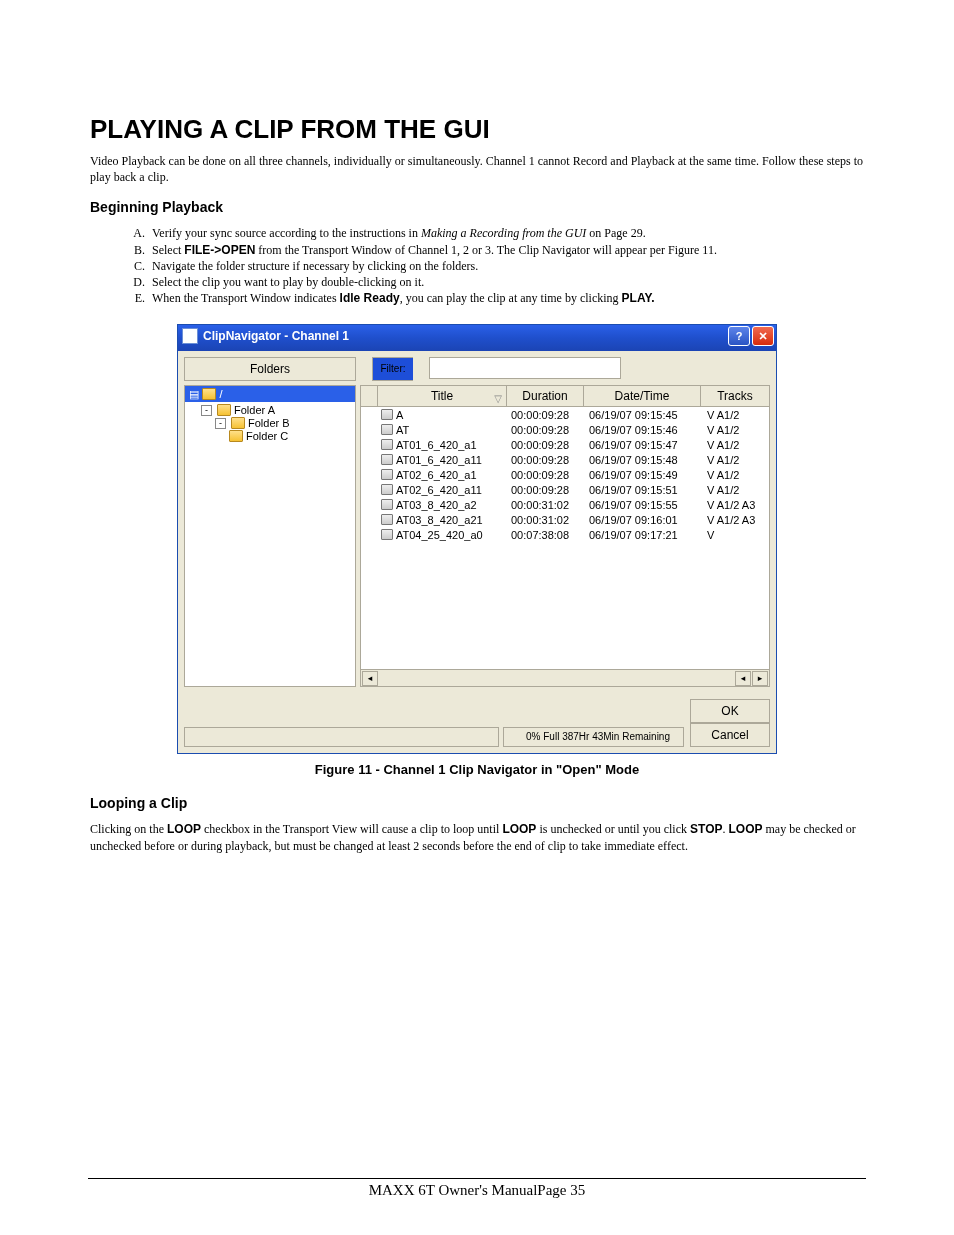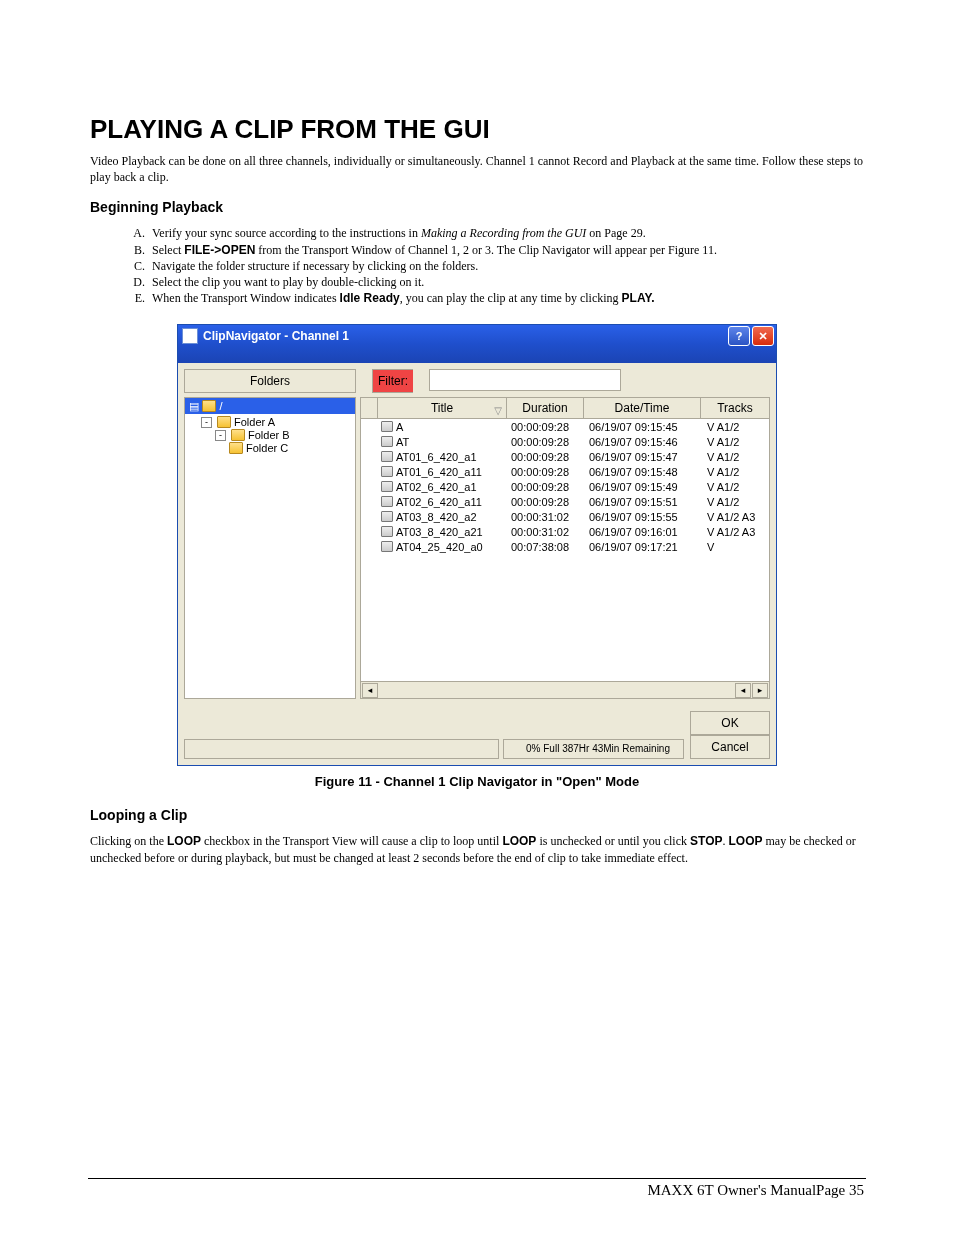--- a/index.html
+++ b/index.html
@@ -69,21 +69,21 @@
     border:1px solid #1b4db0;
     font-family:Tahoma, Arial, sans-serif;
     font-size:11px;
   }
   .titlebar{
     background:linear-gradient(to bottom,#2a60e8 0%,#1f4fcc 50%,#1b44b4 100%);
     color:#fff;
     height:22px;
     display:flex;
     align-items:center;
-    padding:0 2px 16px 4px;
+    padding:0 2px 4px 4px;
   }
   .titlebar .tic{
     width:14px;height:14px;margin-right:5px;
     background:#fff;border:1px solid #6b8fd6;
     display:flex;align-items:center;justify-content:center;
   }
   .titlebar .t{flex:1;font-weight:700;font-size:12px}
   .win-btn{
     width:20px;height:18px;margin-left:2px;border:1px solid #fff;border-radius:3px;
     background:linear-gradient(to bottom,#5d84ea,#2a54c4);
@@ -95,21 +95,21 @@
     padding:6px 6px 6px 6px;
   }
   .top-row{display:flex;gap:16px}
   .folders-head{
     width:170px;height:22px;border:1px solid #aca899;background:#ece9d8;
     text-align:center;line-height:22px;font-size:12px;
   }
   .filter-lbl{
     width:40px;height:22px;line-height:22px;text-align:center;
     border-left:1px solid #aca899;border-top:1px solid #aca899;border-bottom:1px solid #aca899;
-    background:#ef4444;font-size:12px;
+    background:#1d4ed8;font-size:10px;
   }
   .filter-in{
     flex:0 0 190px;height:20px;border:1px solid #aca899;background:#fff;
   }
   .panels{display:flex;gap:4px;margin-top:4px}
   .tree{
     width:170px;height:300px;border:1px solid #aca899;background:#fff;
   }
   .tree-sel{
     background:#2a60e8;color:#fff;padding:1px 4px;display:flex;gap:3px;align-items:center;height:14px;
@@ -173,21 +173,21 @@
   .page-hr{
     position:absolute;
     left:88px;right:88px;
     bottom:56px;
     border-top:1px solid #000;
   }
   .footer{
     position:absolute;
     left:90px;right:90px;
     bottom:36px;
-    display:flex;justify-content:flex-end;
+    display:flex;justify-content:center;
     font-size:15px;
   }
 </style>
 </head>
 <body>
 
 <div class="page">
 
   <h1 class="heading">PLAYING A CLIP FROM THE GUI</h1>
 

